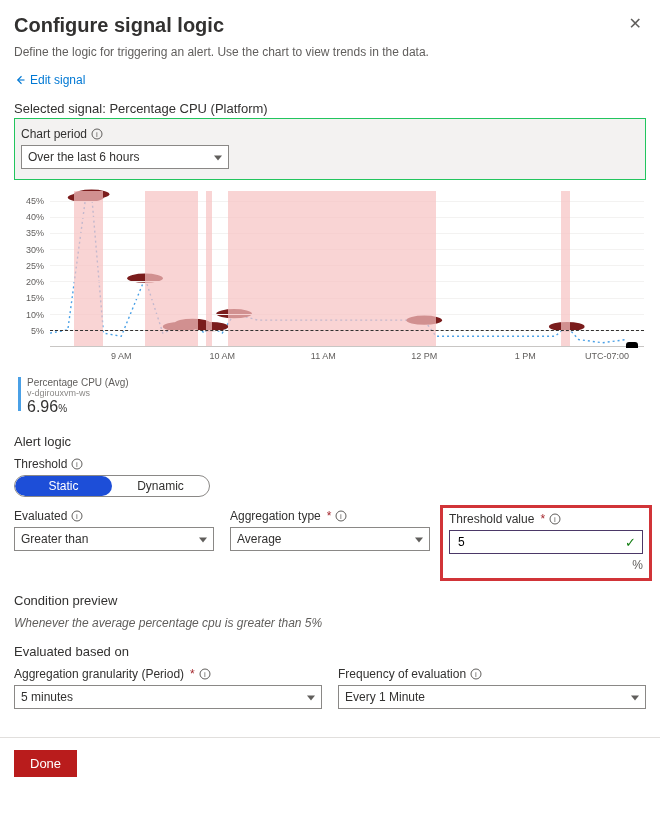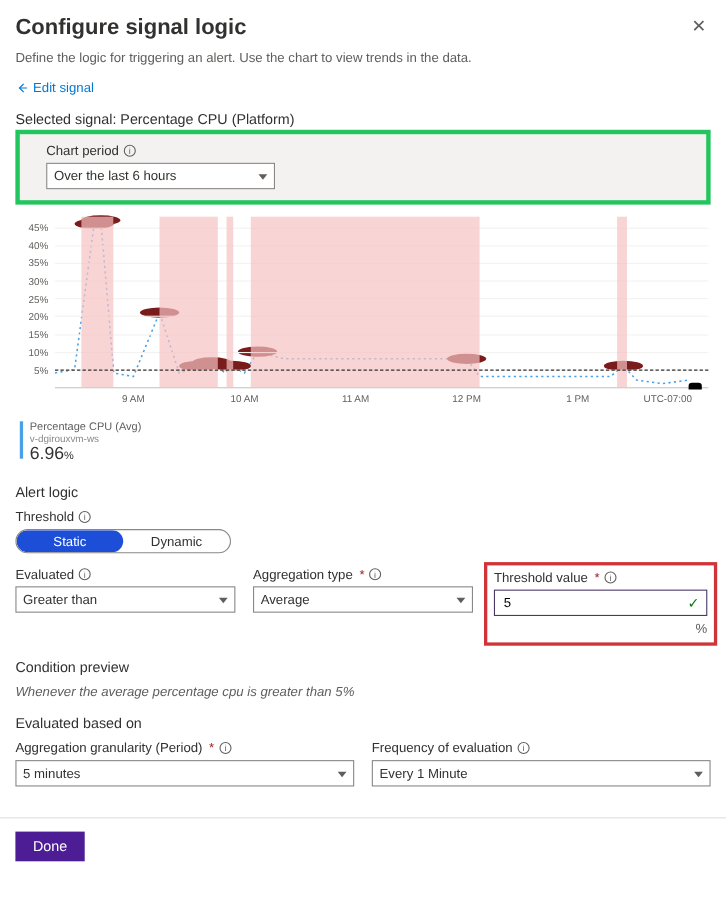--- a/index.html
+++ b/index.html
@@ -16,22 +16,22 @@
   .title { font-size: 20px; font-weight: 600; margin: 4px 0 8px 0; }
   .close-x { font-size: 16px; color: #605e5c; cursor: pointer; padding: 4px; }
   .subtext { font-size: 12px; color: #605e5c; margin-bottom: 14px; }
   .link { color: #0078d4; font-size: 12px; cursor: pointer; display: inline-flex; align-items: center; gap: 4px; margin-bottom: 14px; }
   .link svg { width: 12px; height: 12px; }
   .section-label { font-size: 13px; margin-bottom: 2px; }
   .section-desc { font-size: 12px; color: #605e5c; margin-bottom: 14px; }
 
   .chart-period-box {
     background: #f3f2f1;
-    border: 4px solid #22c55e;
-    padding: 8px 10px 10px 24px;
+    border: 1px solid #22c55e;
+    padding: 8px 10px 10px 6px;
     margin-bottom: 11px;
   }
   .field-label { font-size: 12px; color: #323130; margin-bottom: 4px; display: flex; align-items: center; gap: 4px; }
   .info-icon { display: inline-flex; width: 12px; height: 12px; }
   .req { color: #a4262c; margin-left: 2px; }
 
   .select, .text-input {
     width: 100%; height: 24px;
     border: 1px solid #8a8886;
     background: #fff;
@@ -94,21 +94,21 @@
   .check-icon { position: absolute; right: 6px; color: #107c10; font-size: 13px; }
   .unit-right { text-align: right; font-size: 12px; color: #605e5c; margin-top: 4px; }
 
   .preview-italic { font-style: italic; color: #605e5c; font-size: 12px; margin: 6px 0 14px 0; }
 
   .row-2 { display: flex; gap: 16px; }
 
   .footer-sep { border-top: 1px solid #e1dfdd; margin: 28px -14px 0 -14px; }
   .footer { padding: 12px 0 4px 0; }
   .btn-primary {
-    background: #4c1d95; color: #fff; border: none;
+    background: #b91c1c; color: #fff; border: none;
     font-size: 13px; padding: 6px 16px; cursor: pointer;
   }
 </style>
 </head>
 <body>
 
 <div class="panel">
   <div class="header-row">
     <div class="title">Configure signal logic</div>
     <div class="close-x">✕</div>

